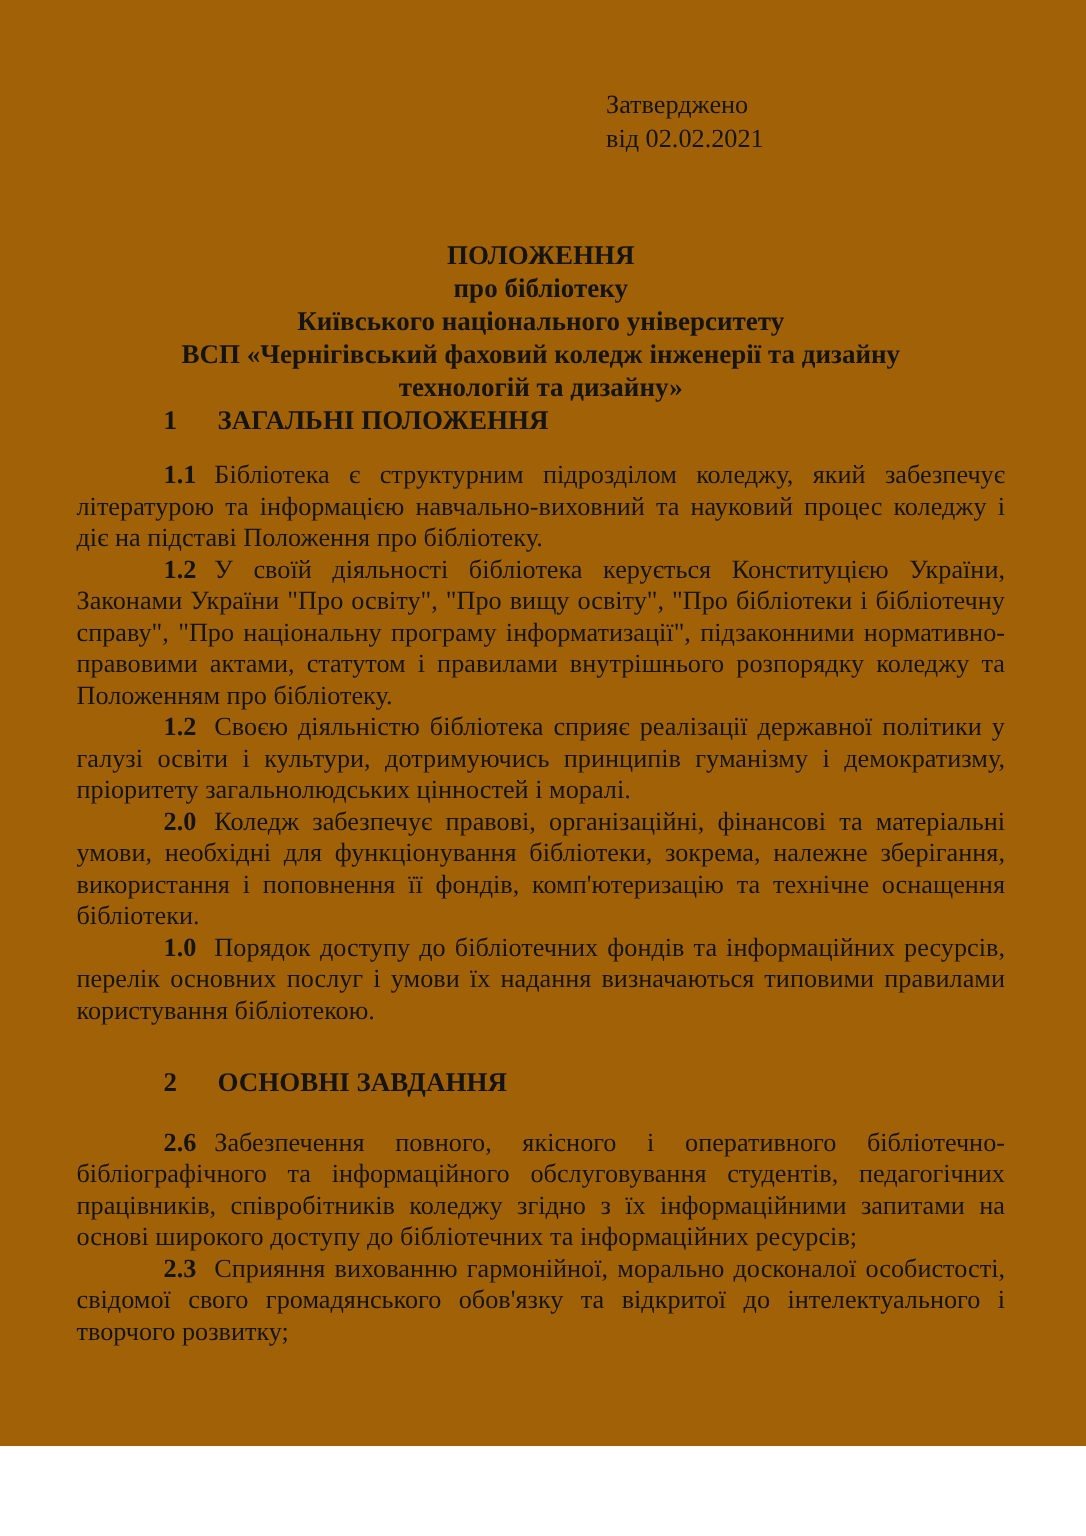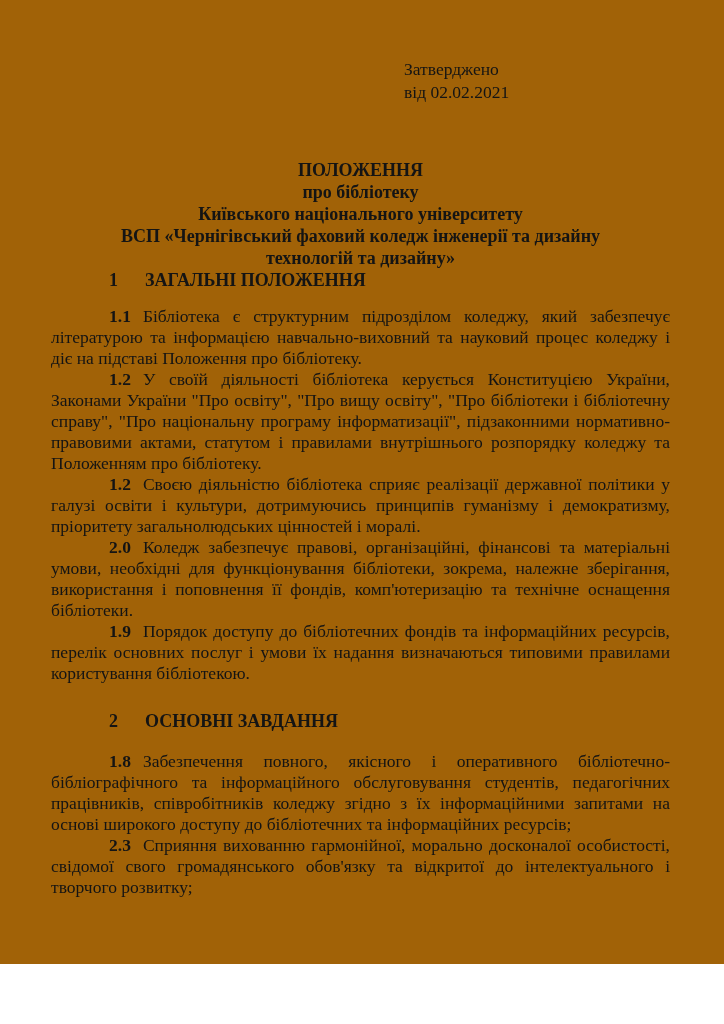--- a/index.html
+++ b/index.html
@@ -85,27 +85,27 @@
   <p class="para">
     <span class="pnum">1.2</span><span>У своїй діяльності бібліотека керується Конституцією України, Законами України "Про освіту", "Про вищу освіту", "Про бібліотеки і бібліотечну справу", "Про національну програму інформатизації", підзаконними нормативно-правовими актами, статутом і правилами внутрішнього розпорядку коледжу та Положенням про бібліотеку.</span>
   </p>
   <p class="para">
     <span class="pnum">1.2</span><span>Своєю діяльністю бібліотека сприяє реалізації державної політики у галузі освіти і культури, дотримуючись принципів гуманізму і демократизму, пріоритету загальнолюдських цінностей і моралі.</span>
   </p>
   <p class="para">
     <span class="pnum">2.0</span><span>Коледж забезпечує правові, організаційні, фінансові та матеріальні умови, необхідні для функціонування бібліотеки, зокрема, належне зберігання, використання і поповнення її фондів, комп'ютеризацію та технічне оснащення бібліотеки.</span>
   </p>
   <p class="para">
-    <span class="pnum">1.9</span><span>Порядок доступу до бібліотечних фондів та інформаційних ресурсів, перелік основних послуг і умови їх надання визначаються типовими правилами користування бібліотекою.</span>
+    <span class="pnum">1.0</span><span>Порядок доступу до бібліотечних фондів та інформаційних ресурсів, перелік основних послуг і умови їх надання визначаються типовими правилами користування бібліотекою.</span>
   </p>
 
   <div class="section-heading sh-2">
     <span class="hnum">2</span><span>ОСНОВНІ ЗАВДАННЯ</span>
   </div>
 
   <p class="para para-first-s2">
-    <span class="pnum">1.8</span><span>Забезпечення повного, якісного і оперативного бібліотечно-бібліографічного та інформаційного обслуговування студентів, педагогічних працівників, співробітників коледжу згідно з їх інформаційними запитами на основі широкого доступу до бібліотечних та інформаційних ресурсів;</span>
+    <span class="pnum">2.6</span><span>Забезпечення повного, якісного і оперативного бібліотечно-бібліографічного та інформаційного обслуговування студентів, педагогічних працівників, співробітників коледжу згідно з їх інформаційними запитами на основі широкого доступу до бібліотечних та інформаційних ресурсів;</span>
   </p>
   <p class="para">
     <span class="pnum">2.3</span><span>Сприяння вихованню гармонійної, морально досконалої особистості, свідомої свого громадянського обов'язку та відкритої до інтелектуального і творчого розвитку;</span>
   </p>
 
 </div>
 
 </body></html>

